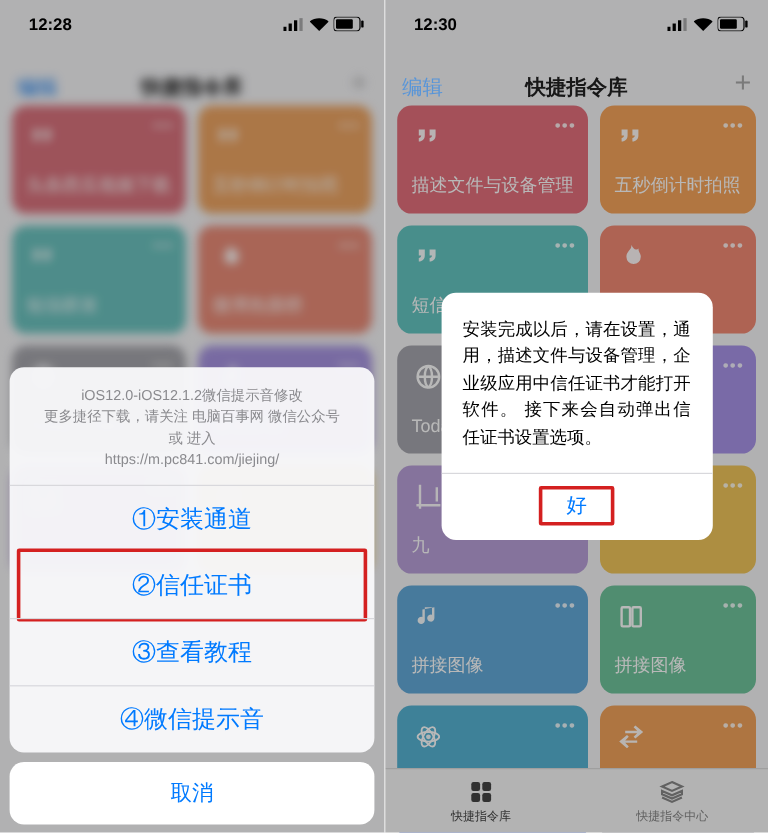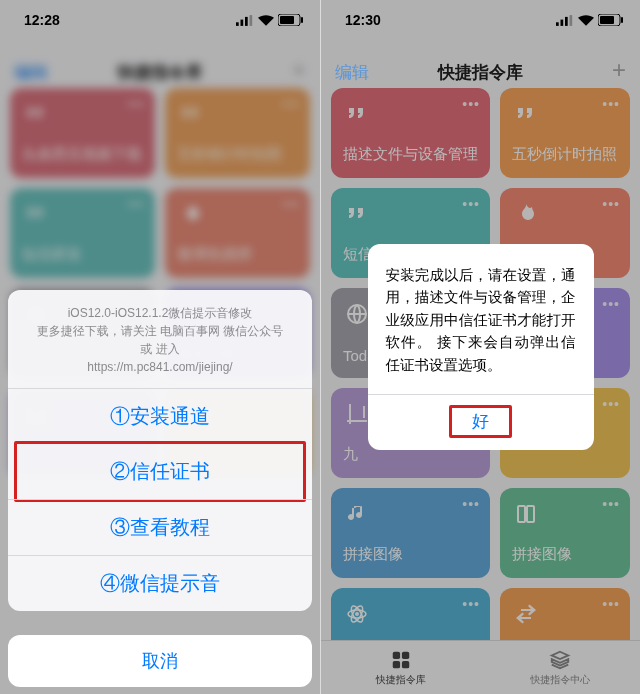--- a/index.html
+++ b/index.html
@@ -39,21 +39,21 @@
   .tab-bar .tab { flex: 1; display: flex; flex-direction: column; align-items: center; justify-content: center; gap: 2px; font-size: 10px; color: #888; }
   .tab-bar .tab.active { color: #444; }
   .tab-bar .tab .ticon { width: 22px; height: 22px; }
 
   
   .dim { position: absolute; inset: 0; background: rgba(0,0,0,.28); }
   .action-sheet { position: absolute; left: 8px; right: 8px; bottom: 7px; }
   .sheet-panel { background: rgba(248,248,250,.96); border-radius: 12px; overflow: hidden; text-align: center; }
   .sheet-header { padding: 14px 22px 12px 22px; color: #8a8a8e; font-size: 12px; line-height: 1.5; }
   .sheet-btn { border-top: 1px solid #d8d8dc; padding: 14px 0; color: #007aff; font-size: 20px; }
-  .sheet-cancel { margin-top: 24px; background: #fff; border-radius: 12px; padding: 14px 0; text-align: center; color: #007aff; font-size: 18px; font-weight: 500; }
+  .sheet-cancel { margin-top: 8px; background: #fff; border-radius: 12px; padding: 14px 0; text-align: center; color: #007aff; font-size: 18px; font-weight: 500; }
   .hl-red { border: 3px solid #d42020; border-radius: 2px; margin: -3px 6px; }
 
   
   .alert-dim { position: absolute; inset: 0; background: rgba(0,0,0,.28); display:flex; align-items:center; justify-content:center; }
   .alert { width: 226px; background: #fff; border-radius: 12px; overflow: hidden; }
   .alert-msg { padding: 20px 18px 18px 18px; font-size: 14.5px; line-height: 1.55; text-align: justify; color: #000; }
   .alert-btn-row { border-top: 1px solid #d8d8dc; text-align: center; padding: 10px 0 12px 0; }
   .alert-btn { display: inline-block; color: #007aff; font-size: 17px; padding: 2px 20px; border: 3px solid #d42020; border-radius: 2px; }
 
   

